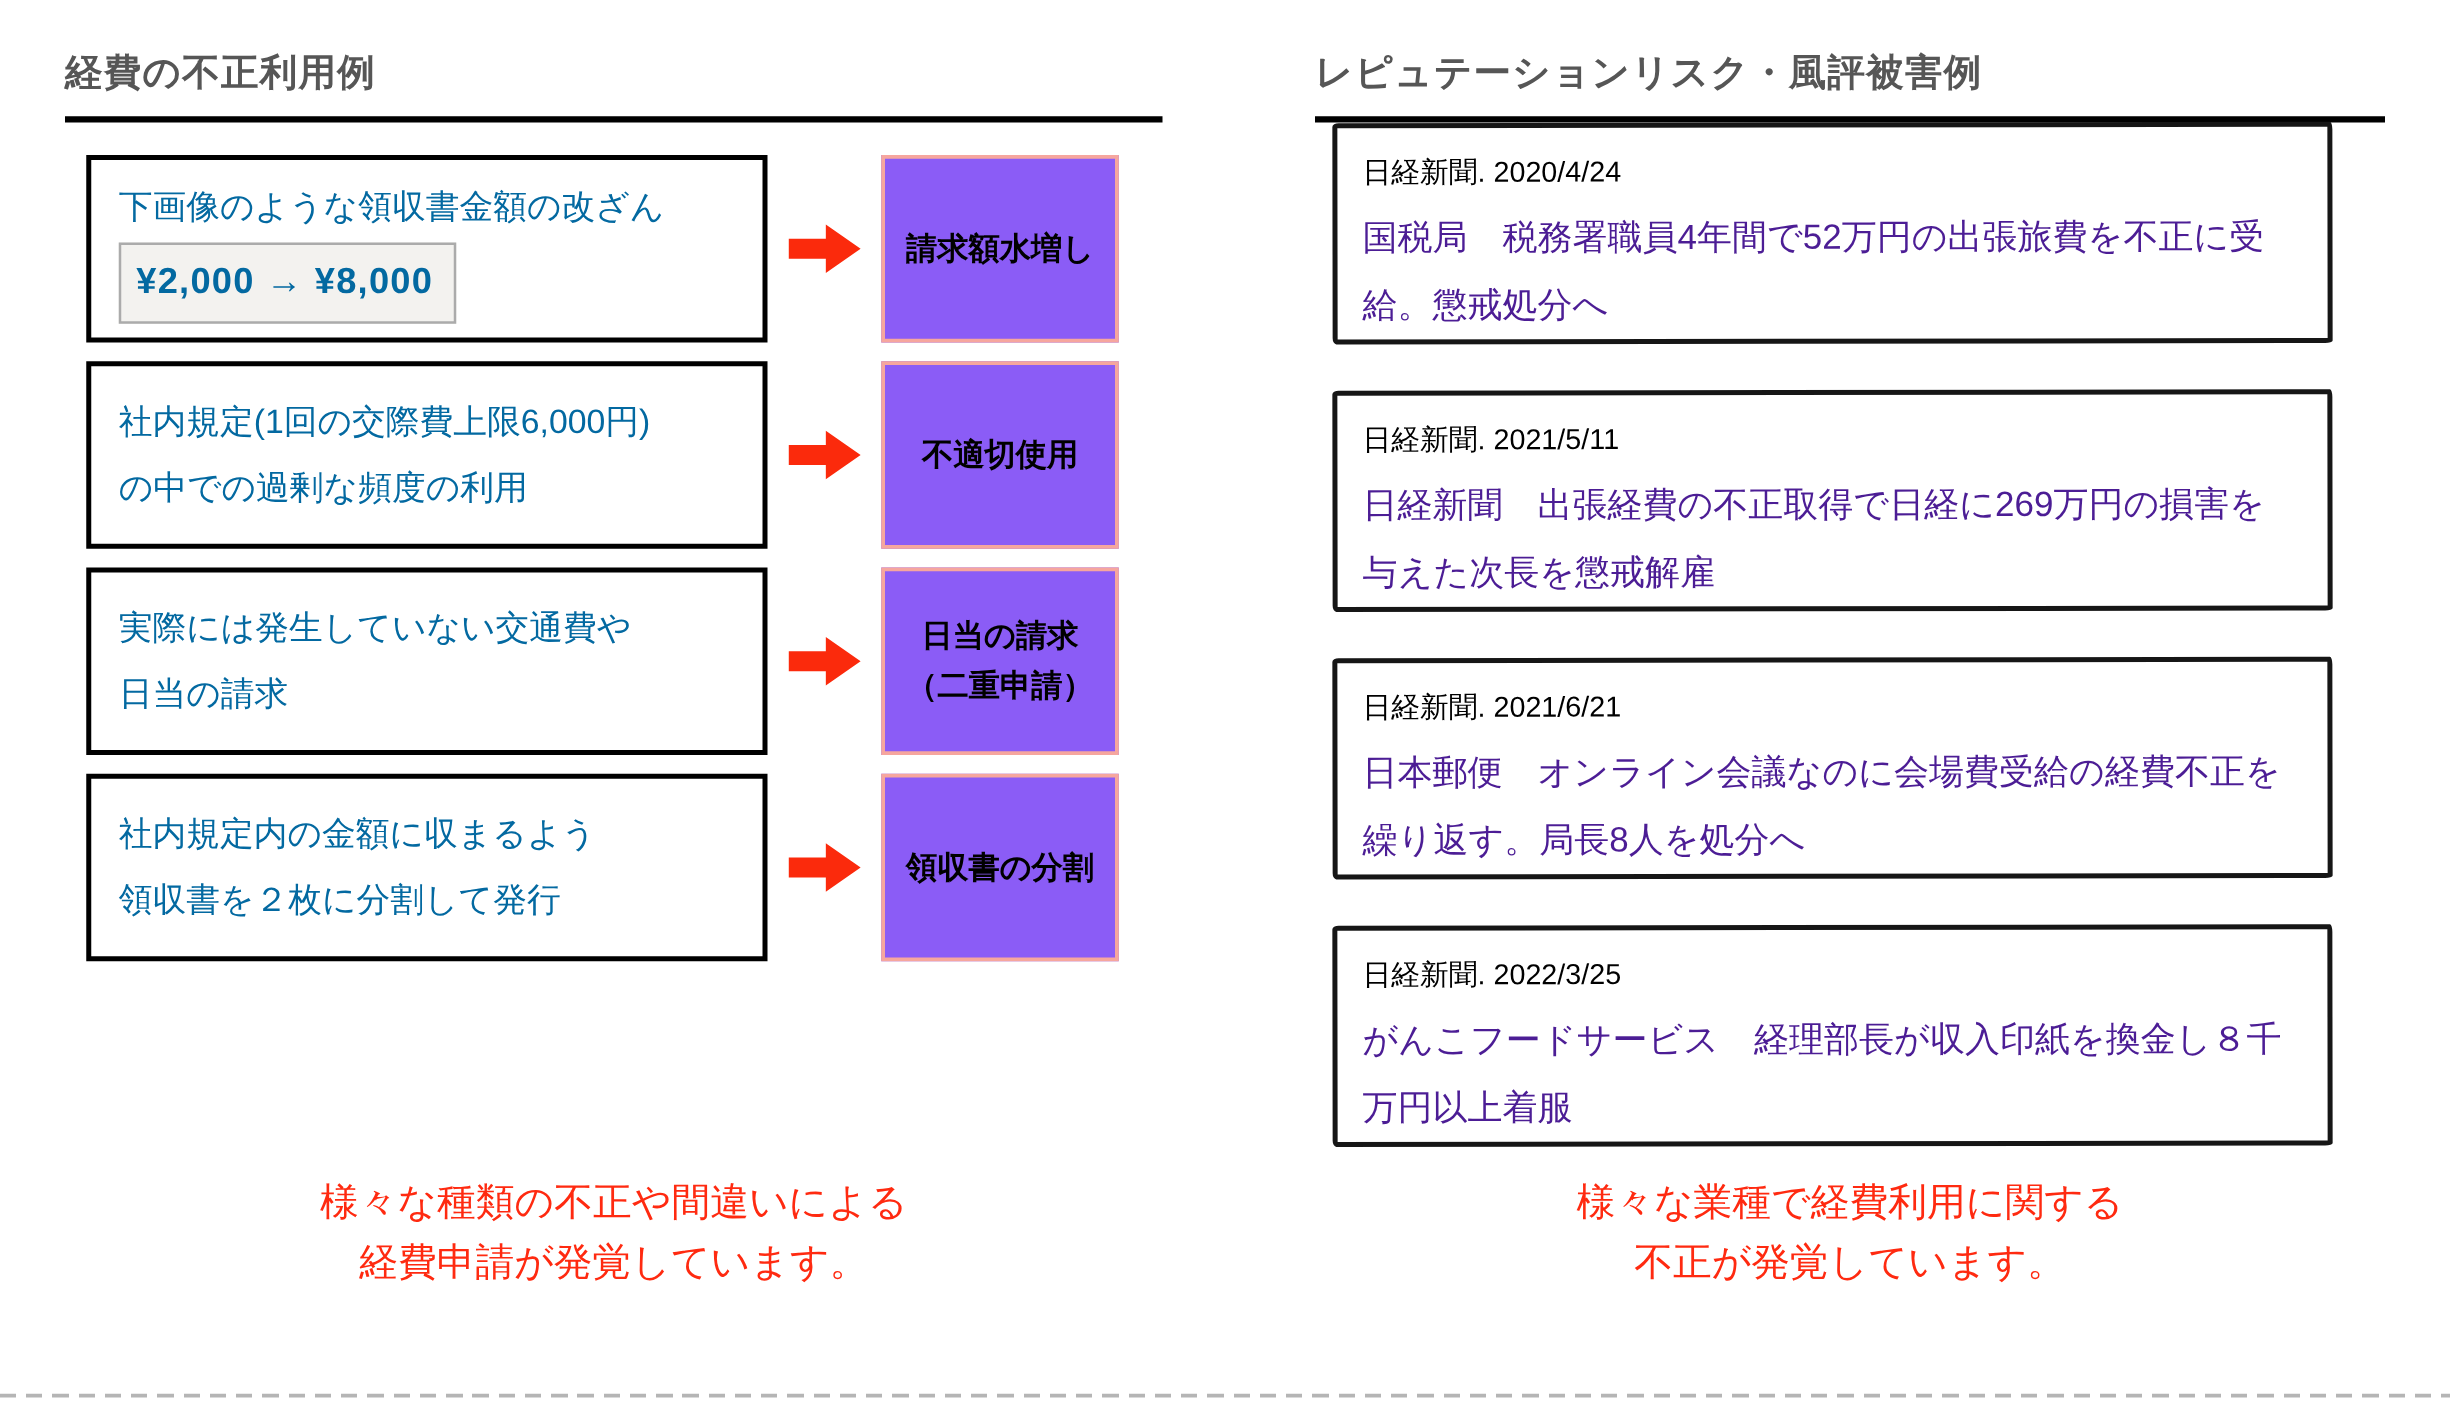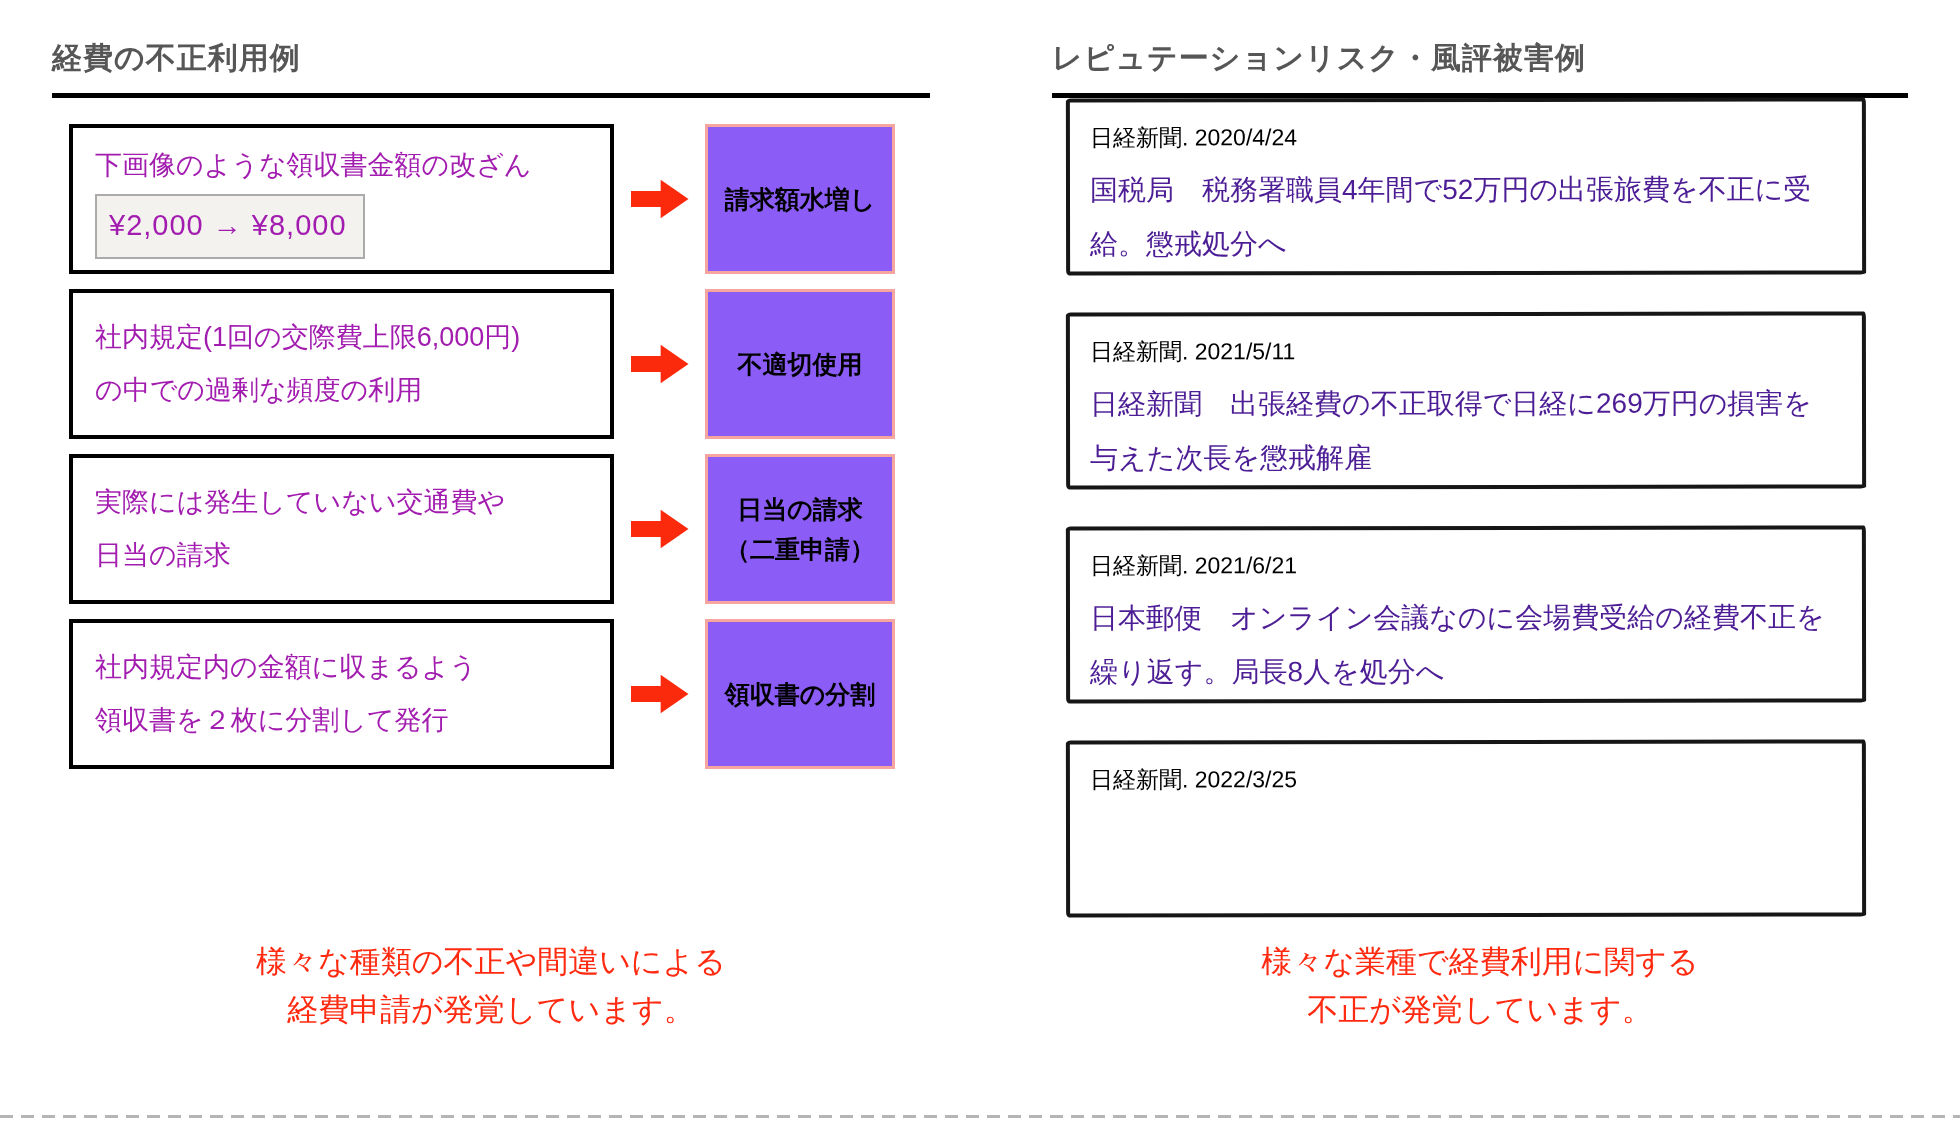--- a/index.html
+++ b/index.html
@@ -16,27 +16,27 @@
     letter-spacing:1px;padding:10px 0 14px 0;
   }
   .title-rule{height:5px;background:#000;}
 
   
   .rows{margin-top:26px;}
   .row{display:flex;align-items:stretch;height:150px;margin-bottom:15px;margin-left:17px;}
   .desc-box{
     box-sizing:border-box;width:545px;border:4px solid #000;background:#fff;
     display:flex;flex-direction:column;justify-content:center;
-    padding:6px 14px 6px 22px;font-size:27px;line-height:1.95;color:#a21caf;
+    padding:6px 14px 6px 22px;font-size:27px;line-height:1.95;color:#0369a1;
   }
   .desc-line{white-space:nowrap;}
   .receipt{
     display:inline-block;width:max-content;margin-top:2px;
     background:#f3f2ef;border:2px solid #ababab;
-    padding:1px 16px 3px 12px;font-weight:normal;font-size:29px;letter-spacing:1px;
+    padding:1px 16px 3px 12px;font-weight:bold;font-size:29px;letter-spacing:1px;
   }
   .arrow-zone{width:91px;display:flex;align-items:center;justify-content:center;}
   .arrow{
     width:58px;height:42px;background:#fb2a0c;
     clip-path:polygon(0 31%,52% 31%,52% 4%,100% 50%,52% 96%,52% 69%,0 69%);
   }
   .tag-box{
     box-sizing:border-box;width:190px;background:#8b5cf6;border:3px solid #f6a69e;
     display:flex;flex-direction:column;align-items:center;justify-content:center;
     font-size:25px;font-weight:bold;line-height:1.6;color:#000;text-align:center;
@@ -152,20 +152,21 @@
         <div class="article-body">日経新聞　出張経費の不正取得で日経に269万円の損害を与えた次長を懲戒解雇</div>
       </div>
 
       <div class="article">
         <div class="article-source">日経新聞. 2021/6/21</div>
         <div class="article-body">日本郵便　オンライン会議なのに会場費受給の経費不正を繰り返す。局長8人を処分へ</div>
       </div>
 
       <div class="article">
         <div class="article-source">日経新聞. 2022/3/25</div>
+        <div class="article-body">がんこフードサービス　経理部長が収入印紙を換金し８千万円以上着服</div>
       </div>
 
     </div>
   </div>
 
   <div class="footer-note footer-left">
     <div>様々な種類の不正や間違いによる</div>
     <div>経費申請が発覚しています。</div>
   </div>
 

